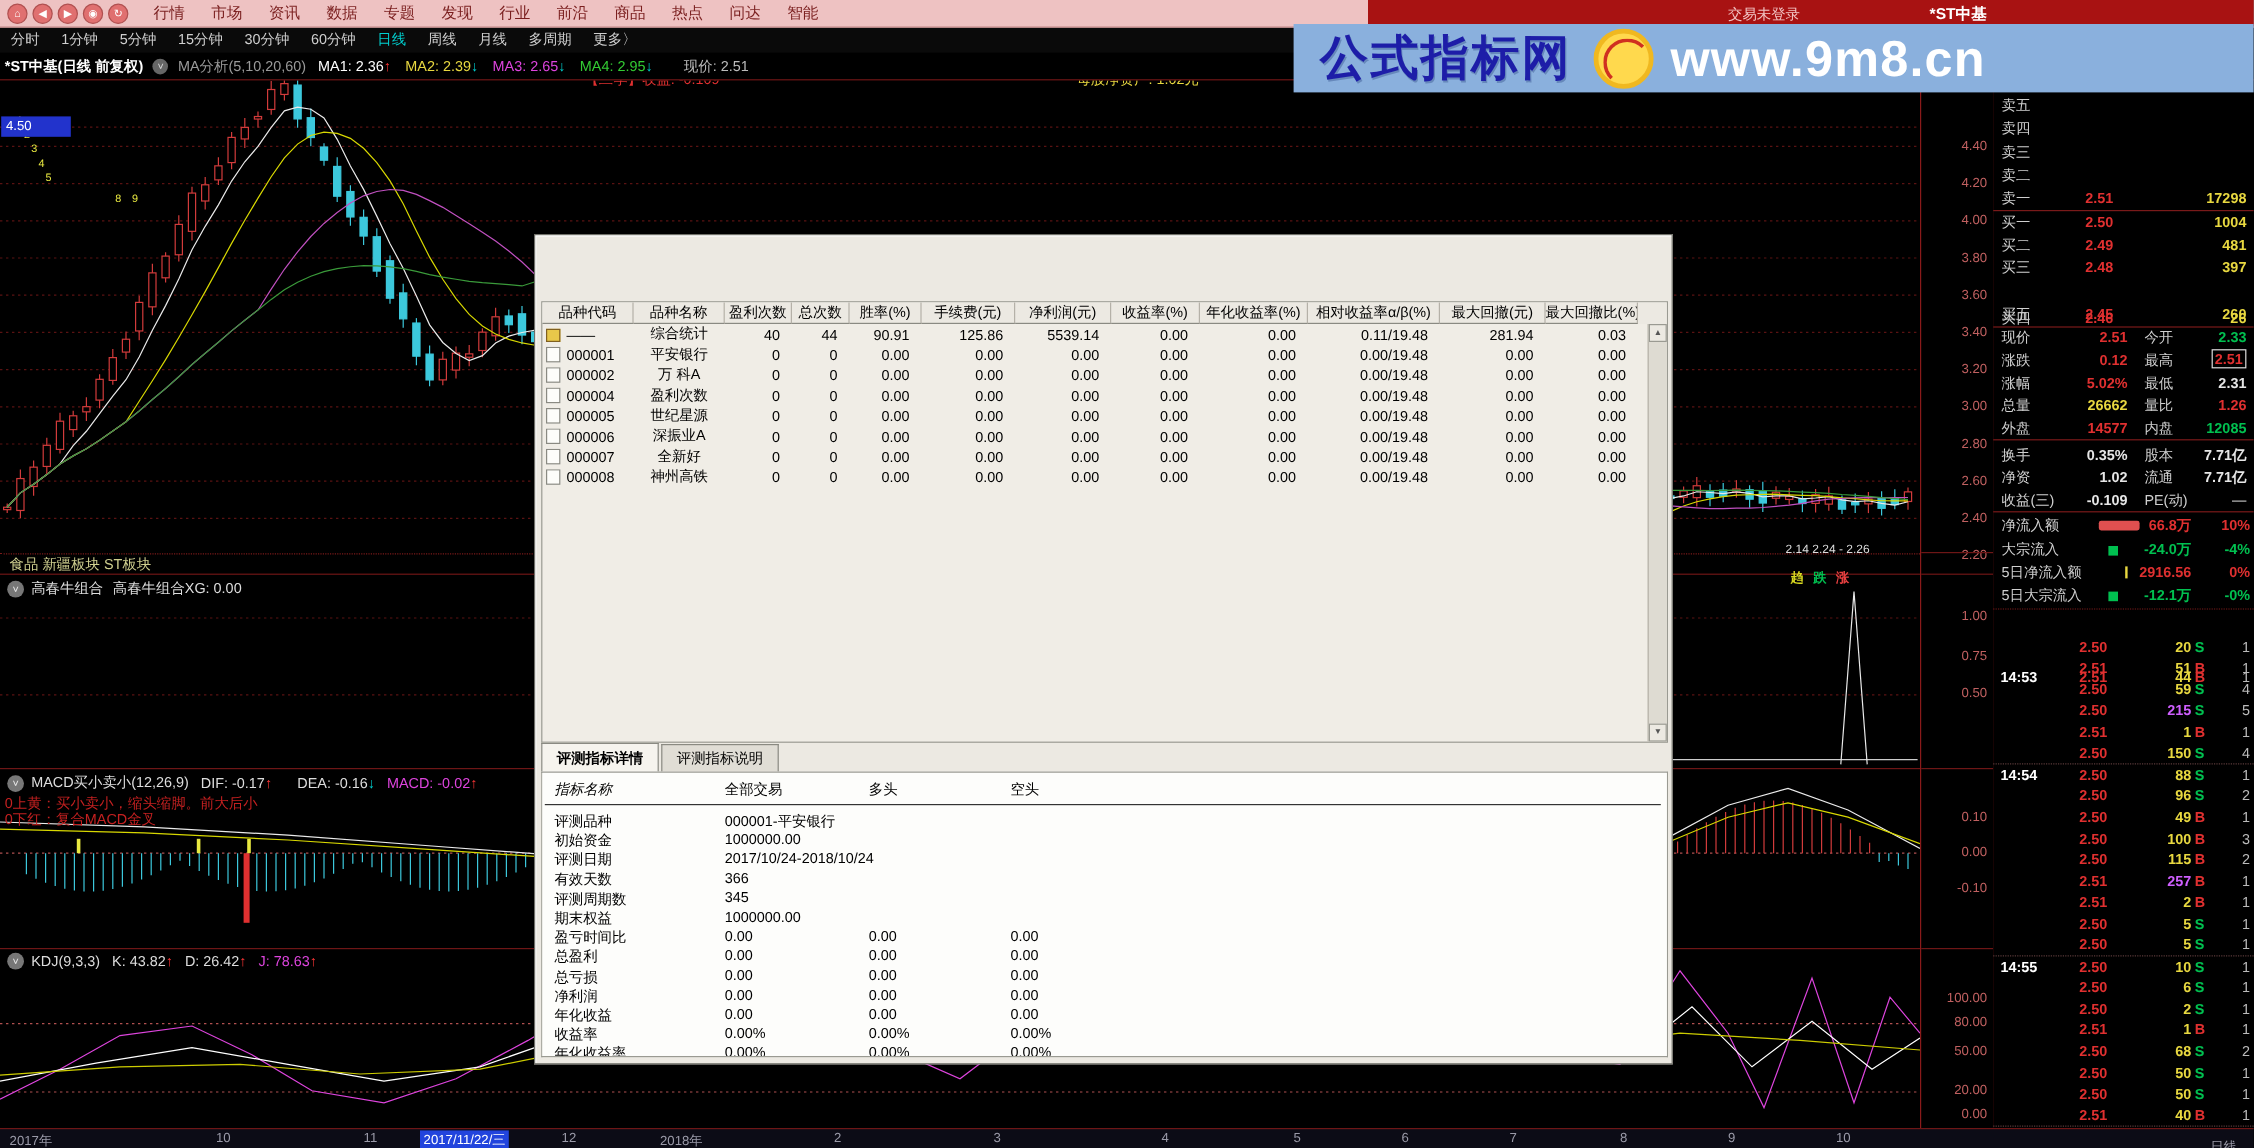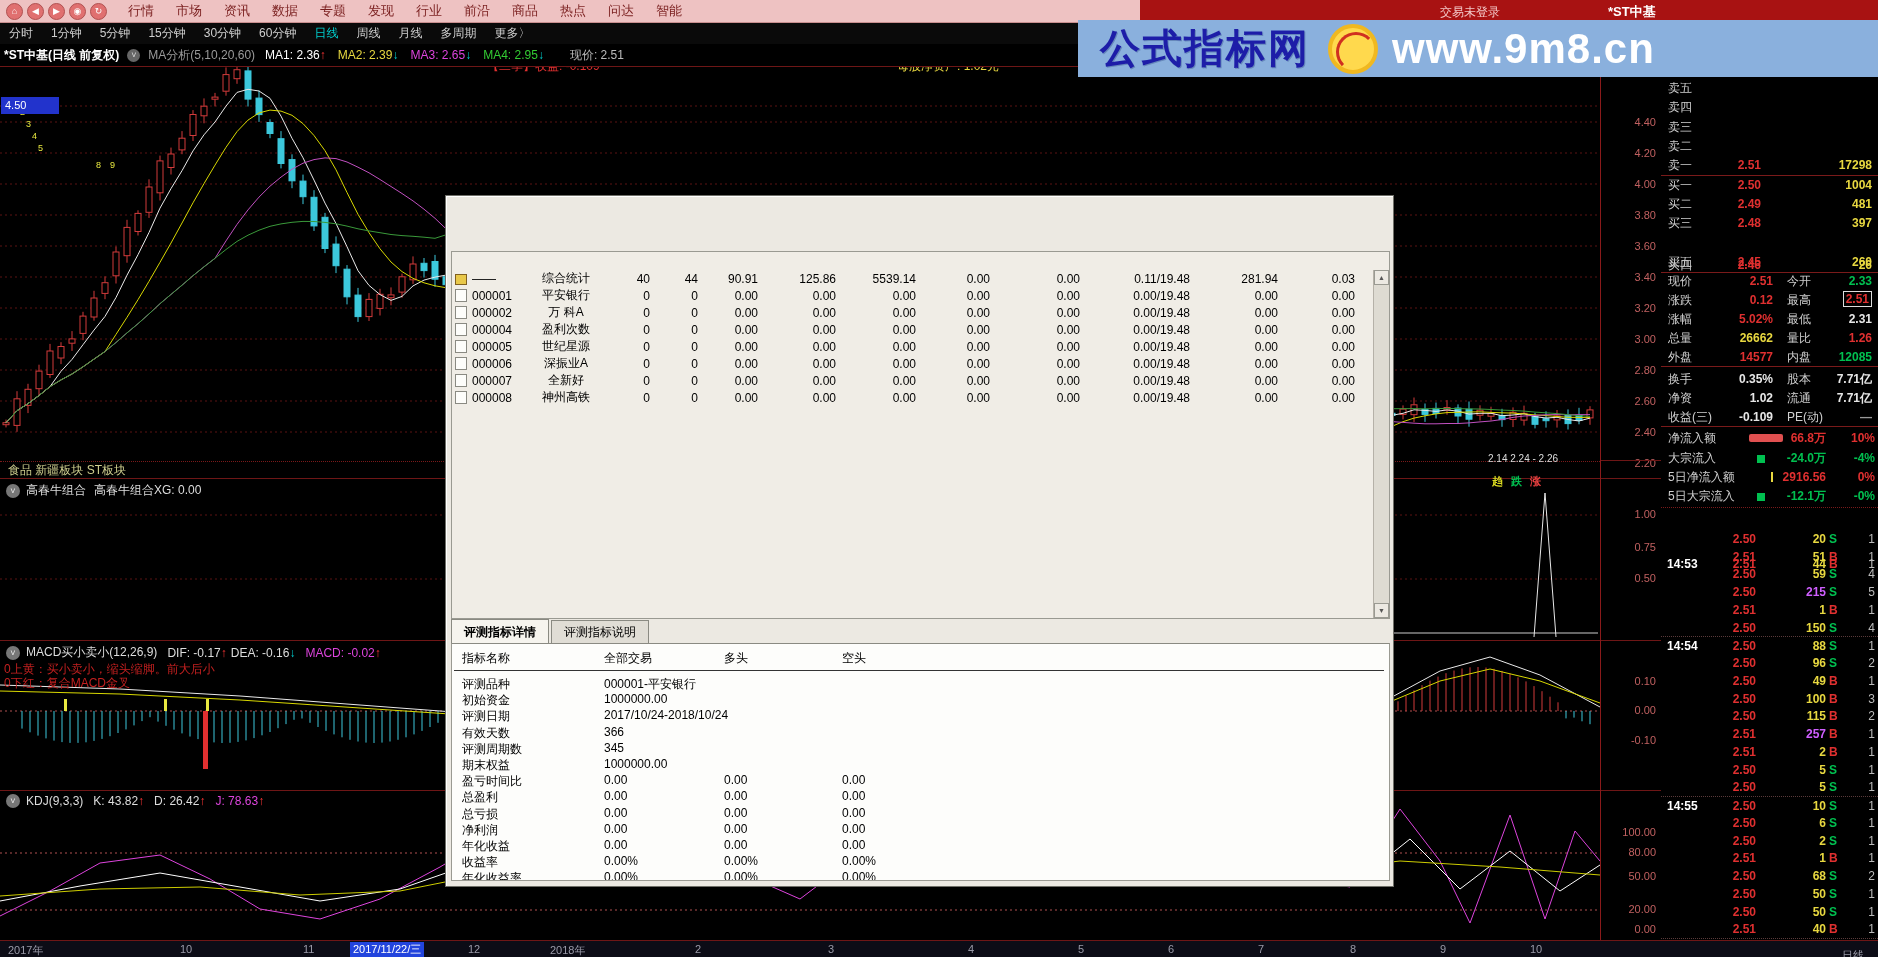--- a/index.html
+++ b/index.html
@@ -547,21 +547,21 @@
         <polyline points="1534,158 1545,14 1556,158" fill="none" stroke="#e8e8e8"></polyline>
       </svg>
   </div>
 
   <div id="panel-macd" class="panel">
     <div class="plabel">
       <span class="chev">˅</span>
       <span style="margin-right:10px;">MACD买小卖小(12,26,9)</span>
       <span>DIF: -0.17</span>
         <span class="arrow-up">↑</span>
-      <span style="margin-left:4px;">DEA: -0.16</span>
+      <span style="margin-left:21px;">DEA: -0.16</span>
         <span class="arrow-dn">↓</span>
       <span class="mag" style="margin-left:10px;">MACD: -0.02</span>
         <span class="arrow-up">↑</span>
     </div>
     <div class="macd-note" style="top:20px;">0上黄：买小卖小，缩头缩脚。前大后小</div>
     <div class="macd-note" style="top:34px;">0下红：复合MACD金叉</div>
     <svg id="svg-macd" width="1600" height="150">
         <line x1="0" x2="1600" y1="70" y2="70" stroke="#b05050" stroke-dasharray="2 3"></line>
         <line x1="22" x2="22" y1="70" y2="87.6" stroke="#3cc8dc"></line>
         <line x1="30" x2="30" y1="70" y2="91.3" stroke="#3cc8dc"></line>
@@ -1153,20 +1153,34 @@
   </div>
 
   <div id="banner">
     <span id="banner-site">公式指标网</span>
     <span id="banner-logo"></span>
     <span id="banner-url">www.9m8.cn</span>
   </div>
 
   <div id="dialog">
     <div id="dlg-table">
+      <div id="tbl-head">
+          <div class="th" style="width: 76px;">品种代码</div>
+          <div class="th" style="width: 76px;">品种名称</div>
+          <div class="th" style="width: 56px;">盈利次数</div>
+          <div class="th" style="width: 48px;">总次数</div>
+          <div class="th" style="width: 60px;">胜率(%)</div>
+          <div class="th" style="width: 78px;">手续费(元)</div>
+          <div class="th" style="width: 80px;">净利润(元)</div>
+          <div class="th" style="width: 74px;">收益率(%)</div>
+          <div class="th" style="width: 90px;">年化收益率(%)</div>
+          <div class="th" style="width: 110px;">相对收益率α/β(%)</div>
+          <div class="th" style="width: 88px;">最大回撤(元)</div>
+          <div class="th" style="width: 77px;">最大回撤比(%)</div>
+        </div>
       <div id="tbl-body">
           <div class="tr">
             <div class="td" style="width: 76px;"><span class="row-ico folder"></span><span>——</span></div>
             <div class="td ctr" style="width: 76px;">综合统计</div>
             <div class="td num" style="width: 56px;">40</div>
             <div class="td num" style="width: 48px;">44</div>
             <div class="td num" style="width: 60px;">90.91</div>
             <div class="td num" style="width: 78px;">125.86</div>
             <div class="td num" style="width: 80px;">5539.14</div>
             <div class="td num" style="width: 74px;">0.00</div>
@@ -1279,21 +1293,21 @@
         <div class="sc-btn" style="bottom:0;">▼</div>
       </div>
     </div>
     <div id="dlg-tabs">
         <div class="tab active">评测指标详情</div>
         <div class="tab">评测指标说明</div>
       </div>
     <div id="dlg-detail">
       <div id="det-wrap">
         <div id="det-underline"></div>
-      <div class="det-col" style="left: 10px; top: 6px;">指标名称</div>
+      <div class="det-col" style="left: 10px; top: 6px; font-style: italic;">指标名称</div>
           <div class="det-col" style="left: 152px; top: 6px;">全部交易</div>
           <div class="det-col" style="left: 272px; top: 6px;">多头</div>
           <div class="det-col" style="left: 390px; top: 6px;">空头</div>
           <div class="det-col" style="left: 10px; top: 32px;">评测品种</div>
           <div class="det-col" style="left: 152px; top: 32px;">000001-平安银行</div>
           <div class="det-col" style="left: 10px; top: 48.2px;">初始资金</div>
           <div class="det-col" style="left: 152px; top: 48.2px;">1000000.00</div>
           <div class="det-col" style="left: 10px; top: 64.4px;">评测日期</div>
           <div class="det-col" style="left: 152px; top: 64.4px;">2017/10/24-2018/10/24</div>
           <div class="det-col" style="left: 10px; top: 80.6px;">有效天数</div>

